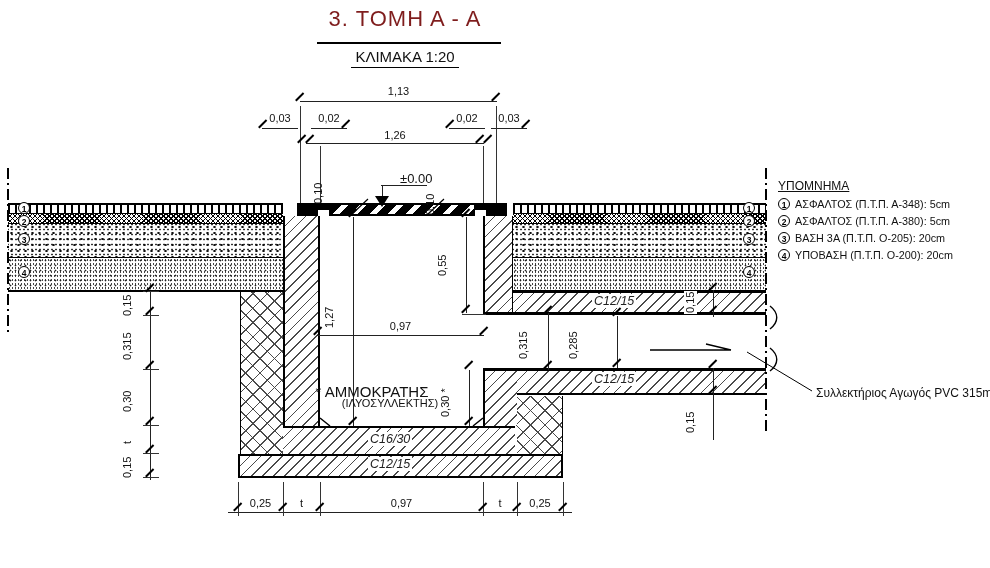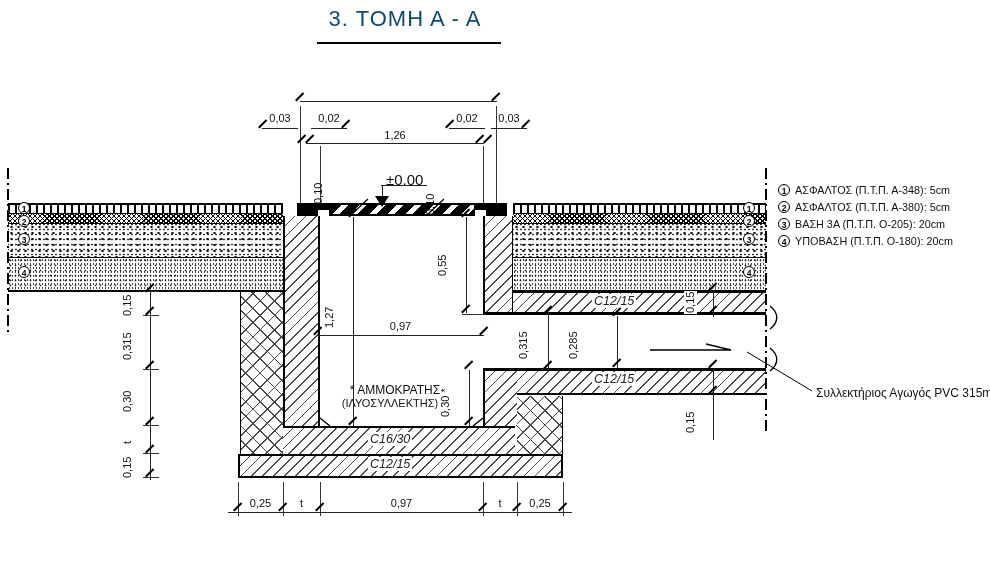--- a/index.html
+++ b/index.html
@@ -29,32 +29,33 @@
            background-image:repeating-linear-gradient(180deg,#000 0 11px,transparent 11px 15px,#000 15px 17px,transparent 17px 21px)}
   .cnum{width:12px;height:12px;border:1.2px solid #000;border-radius:50%;background:#fff;
         font-size:8.5px;line-height:12px;text-align:center;font-weight:bold;color:#000;box-sizing:border-box}
   .cnum.abs{position:absolute}
   .concrete-lbl{position:absolute;font-size:12.5px;font-style:italic;color:#222;white-space:nowrap;
                 background:#fff;padding:0 2px;line-height:14px}
   .wbg{background:#fff;padding:0 1px}
   .legend{position:absolute;left:778px;top:179px;width:212px}
   .legend-title{font-size:12px;color:#111;text-decoration:underline;margin-bottom:4px}
   .legend-item{display:flex;align-items:center;gap:5px;margin-top:5px;font-size:10.8px;white-space:nowrap}
-  .title-text{position:absolute;left:290px;top:6px;width:230px;text-align:center;font-size:22px;letter-spacing:1px;color:#0c4a6e}
+  .title-text{position:absolute;left:290px;top:6px;width:230px;text-align:center;font-size:22px;letter-spacing:1px;color:#7f1d1d}
   .scale-text{position:absolute;left:290px;top:48px;width:230px;text-align:center;font-size:15px;color:#111}
   .scale-text span{border-bottom:1.3px solid #000;padding:0 4px 2px 4px}
   svg.overlay{position:absolute;left:0;top:0;pointer-events:none}
 </style>
 </head>
 <body>
 
 <div id="canvas">
 
   <div class="title-text">3.  ΤΟΜΗ  Α - Α</div>
   <div class="abs" style="left:317px;top:42px;width:184px;height:1.5px;background:#000"></div>
+  <div class="scale-text"><span>ΚΛΙΜΑΚΑ 1:20</span></div>
 
   <div class="abs l1pat" style="left:8px;top:203px;width:275px;height:11px;border-top:2px solid #000;border-bottom:1px solid #000"></div>
   <div class="abs l2pat" style="left:8px;top:214px;width:275px;height:10px;border-bottom:1px solid #000"></div>
   <div class="abs stip1" style="left:8px;top:224px;width:275px;height:34px;border-bottom:1px solid #000"></div>
   <div class="abs stip2" style="left:8px;top:258px;width:275px;height:34px;border-bottom:2.5px solid #000"></div>
 
   <div class="abs l1pat" style="left:513px;top:203px;width:253px;height:11px;border-top:2px solid #000;border-bottom:1px solid #000"></div>
   <div class="abs l2pat" style="left:513px;top:214px;width:253px;height:10px;border-bottom:1px solid #000"></div>
   <div class="abs stip1" style="left:513px;top:224px;width:253px;height:34px;border-bottom:1px solid #000"></div>
   <div class="abs stip2" style="left:513px;top:258px;width:253px;height:34px;border-bottom:2.5px solid #000"></div>
@@ -81,38 +82,39 @@
   <div class="abs hatch" style="left:238px;top:454px;width:325px;height:24px;border:2px solid #000"></div>
 
   <div class="abs" style="left:297px;top:203px;width:210px;height:13px;background:#000"></div>
   <div class="abs" style="left:318px;top:210px;width:11px;height:6px;background:#fff"></div>
   <div class="abs" style="left:475px;top:210px;width:11px;height:6px;background:#fff"></div>
   <div class="abs grate" style="left:329px;top:204px;width:146px;height:11px"></div>
 
   <div class="dashdot" style="left:7px;top:168px;height:165px"></div>
   <div class="dashdot" style="left:765px;top:168px;height:266px"></div>
 
+  <div class="lbl center" style="left:300px;top:85px;width:197px">1,13</div>
   <div class="dlh" style="left:300px;top:101px;width:197px"></div>
   <div class="lbl center" style="left:262px;top:112px;width:36px">0,03</div>
   <div class="lbl center" style="left:311px;top:112px;width:36px">0,02</div>
   <div class="lbl center" style="left:449px;top:112px;width:36px">0,02</div>
   <div class="lbl center" style="left:491px;top:112px;width:36px">0,03</div>
   <div class="dlh" style="left:262px;top:128px;width:36px"></div>
   <div class="dlh" style="left:311px;top:128px;width:36px"></div>
   <div class="dlh" style="left:449px;top:128px;width:36px"></div>
   <div class="dlh" style="left:491px;top:128px;width:36px"></div>
   <div class="lbl center" style="left:306px;top:129px;width:178px">1,26</div>
   <div class="dlh" style="left:306px;top:143px;width:178px"></div>
 
   <div class="dlv ext" style="left:300px;top:106px;height:97px;width:1px"></div>
   <div class="dlv ext" style="left:320px;top:146px;height:57px;width:1px"></div>
   <div class="dlv ext" style="left:483px;top:146px;height:57px;width:1px"></div>
   <div class="dlv ext" style="left:496px;top:106px;height:97px;width:1px"></div>
 
-  <div class="lbl" style="left:386px;top:171px;font-size:15px">±0.00</div>
+  <div class="lbl" style="left:400px;top:171px;font-size:13px">±0.00</div>
   <div class="dlh" style="left:381px;top:185px;width:46px"></div>
   <div class="dlv" style="left:382px;top:185px;height:11px"></div>
   <div class="abs" style="left:375px;top:196px;width:0;height:0;border-left:7px solid transparent;border-right:7px solid transparent;border-top:11px solid #000"></div>
 
   <div class="vlbl" style="left:325px;top:191px">0,10</div>
   <div class="vlbl" style="left:437px;top:202px">0,10</div>
 
   <div class="dlv" style="left:353px;top:217px;height:209px"></div>
   <div class="vlbl" style="left:336px;top:315px">1,27</div>
 
@@ -124,21 +126,21 @@
   <div class="lbl center" style="left:317px;top:320px;width:167px">0,97</div>
 
   <div class="dlv" style="left:548px;top:313px;height:57px"></div>
   <div class="vlbl" style="left:530px;top:346px">0,315</div>
   <div class="dlv" style="left:617px;top:316px;height:52px"></div>
   <div class="vlbl" style="left:580px;top:346px">0,285</div>
 
   <div class="dlv" style="left:469px;top:370px;height:56px"></div>
   <div class="vlbl" style="left:452px;top:404px">0,30 *</div>
 
-  <div class="lbl center" style="left:320px;top:383px;width:150px;font-size:12px">* ΑΜΜΟΚΡΑΤΗΣ</div>
+  <div class="lbl center" style="left:297px;top:383px;width:150px;font-size:15px">* ΑΜΜΟΚΡΑΤΗΣ</div>
   <div class="lbl center" style="left:315px;top:397px;width:150px;font-size:11px">(ΙΛΥΟΣΥΛΛΕΚΤΗΣ)</div>
 
   <div class="dlv" style="left:713px;top:290px;height:27px"></div>
   <div class="vlbl wbg" style="left:697px;top:301px">0,15</div>
   <div class="dlv" style="left:713px;top:368px;height:72px"></div>
   <div class="vlbl" style="left:697px;top:420px">0,15</div>
 
   <div class="concrete-lbl" style="left:592px;top:294px">C12/15</div>
   <div class="concrete-lbl" style="left:592px;top:372px">C12/15</div>
   <div class="concrete-lbl" style="left:368px;top:432px">C16/30</div>
@@ -203,35 +205,36 @@
   <div class="tick" style="left:144px;top:448px"></div>
   <div class="tick" style="left:144px;top:472px"></div>
   <div class="tick" style="left:232px;top:506px"></div>
   <div class="tick" style="left:277px;top:506px"></div>
   <div class="tick" style="left:314px;top:506px"></div>
   <div class="tick" style="left:477px;top:506px"></div>
   <div class="tick" style="left:511px;top:506px"></div>
   <div class="tick" style="left:557px;top:506px"></div>
 
   <div class="legend">
+    <div class="legend-title">ΥΠΟΜΝΗΜΑ</div>
     <div class="legend-item">
       <span class="cnum">1</span>
       <span>ΑΣΦΑΛΤΟΣ (Π.Τ.Π. Α-348): 5cm</span>
     </div>
     <div class="legend-item">
       <span class="cnum">2</span>
       <span>ΑΣΦΑΛΤΟΣ (Π.Τ.Π. Α-380): 5cm</span>
     </div>
     <div class="legend-item">
       <span class="cnum">3</span>
       <span>ΒΑΣΗ 3Α (Π.Τ.Π. Ο-205): 20cm</span>
     </div>
     <div class="legend-item">
       <span class="cnum">4</span>
-      <span>ΥΠΟΒΑΣΗ (Π.Τ.Π. Ο-180): 20cm</span>
+      <span>ΥΠΟΒΑΣΗ (Π.Τ.Π. Ο-200): 20cm</span>
     </div>
   </div>
 
   <div class="lbl" style="left:816px;top:386px;font-size:12px">Συλλεκτήριος Αγωγός PVC 315mm</div>
 
   <svg class="overlay" width="990" height="568" viewBox="0 0 990 568">
     <path d="M650,350 L731,350 M731,350 L706,344" stroke="#000" stroke-width="1.3" fill="none"></path>
     <path d="M747,352 L812,391" stroke="#000" stroke-width="1" fill="none"></path>
     <path d="M770,306 c9,7 9,16 0,23" stroke="#000" stroke-width="1.4" fill="none"></path>
     <path d="M770,348 c9,7 9,16 0,23" stroke="#000" stroke-width="1.4" fill="none"></path>

